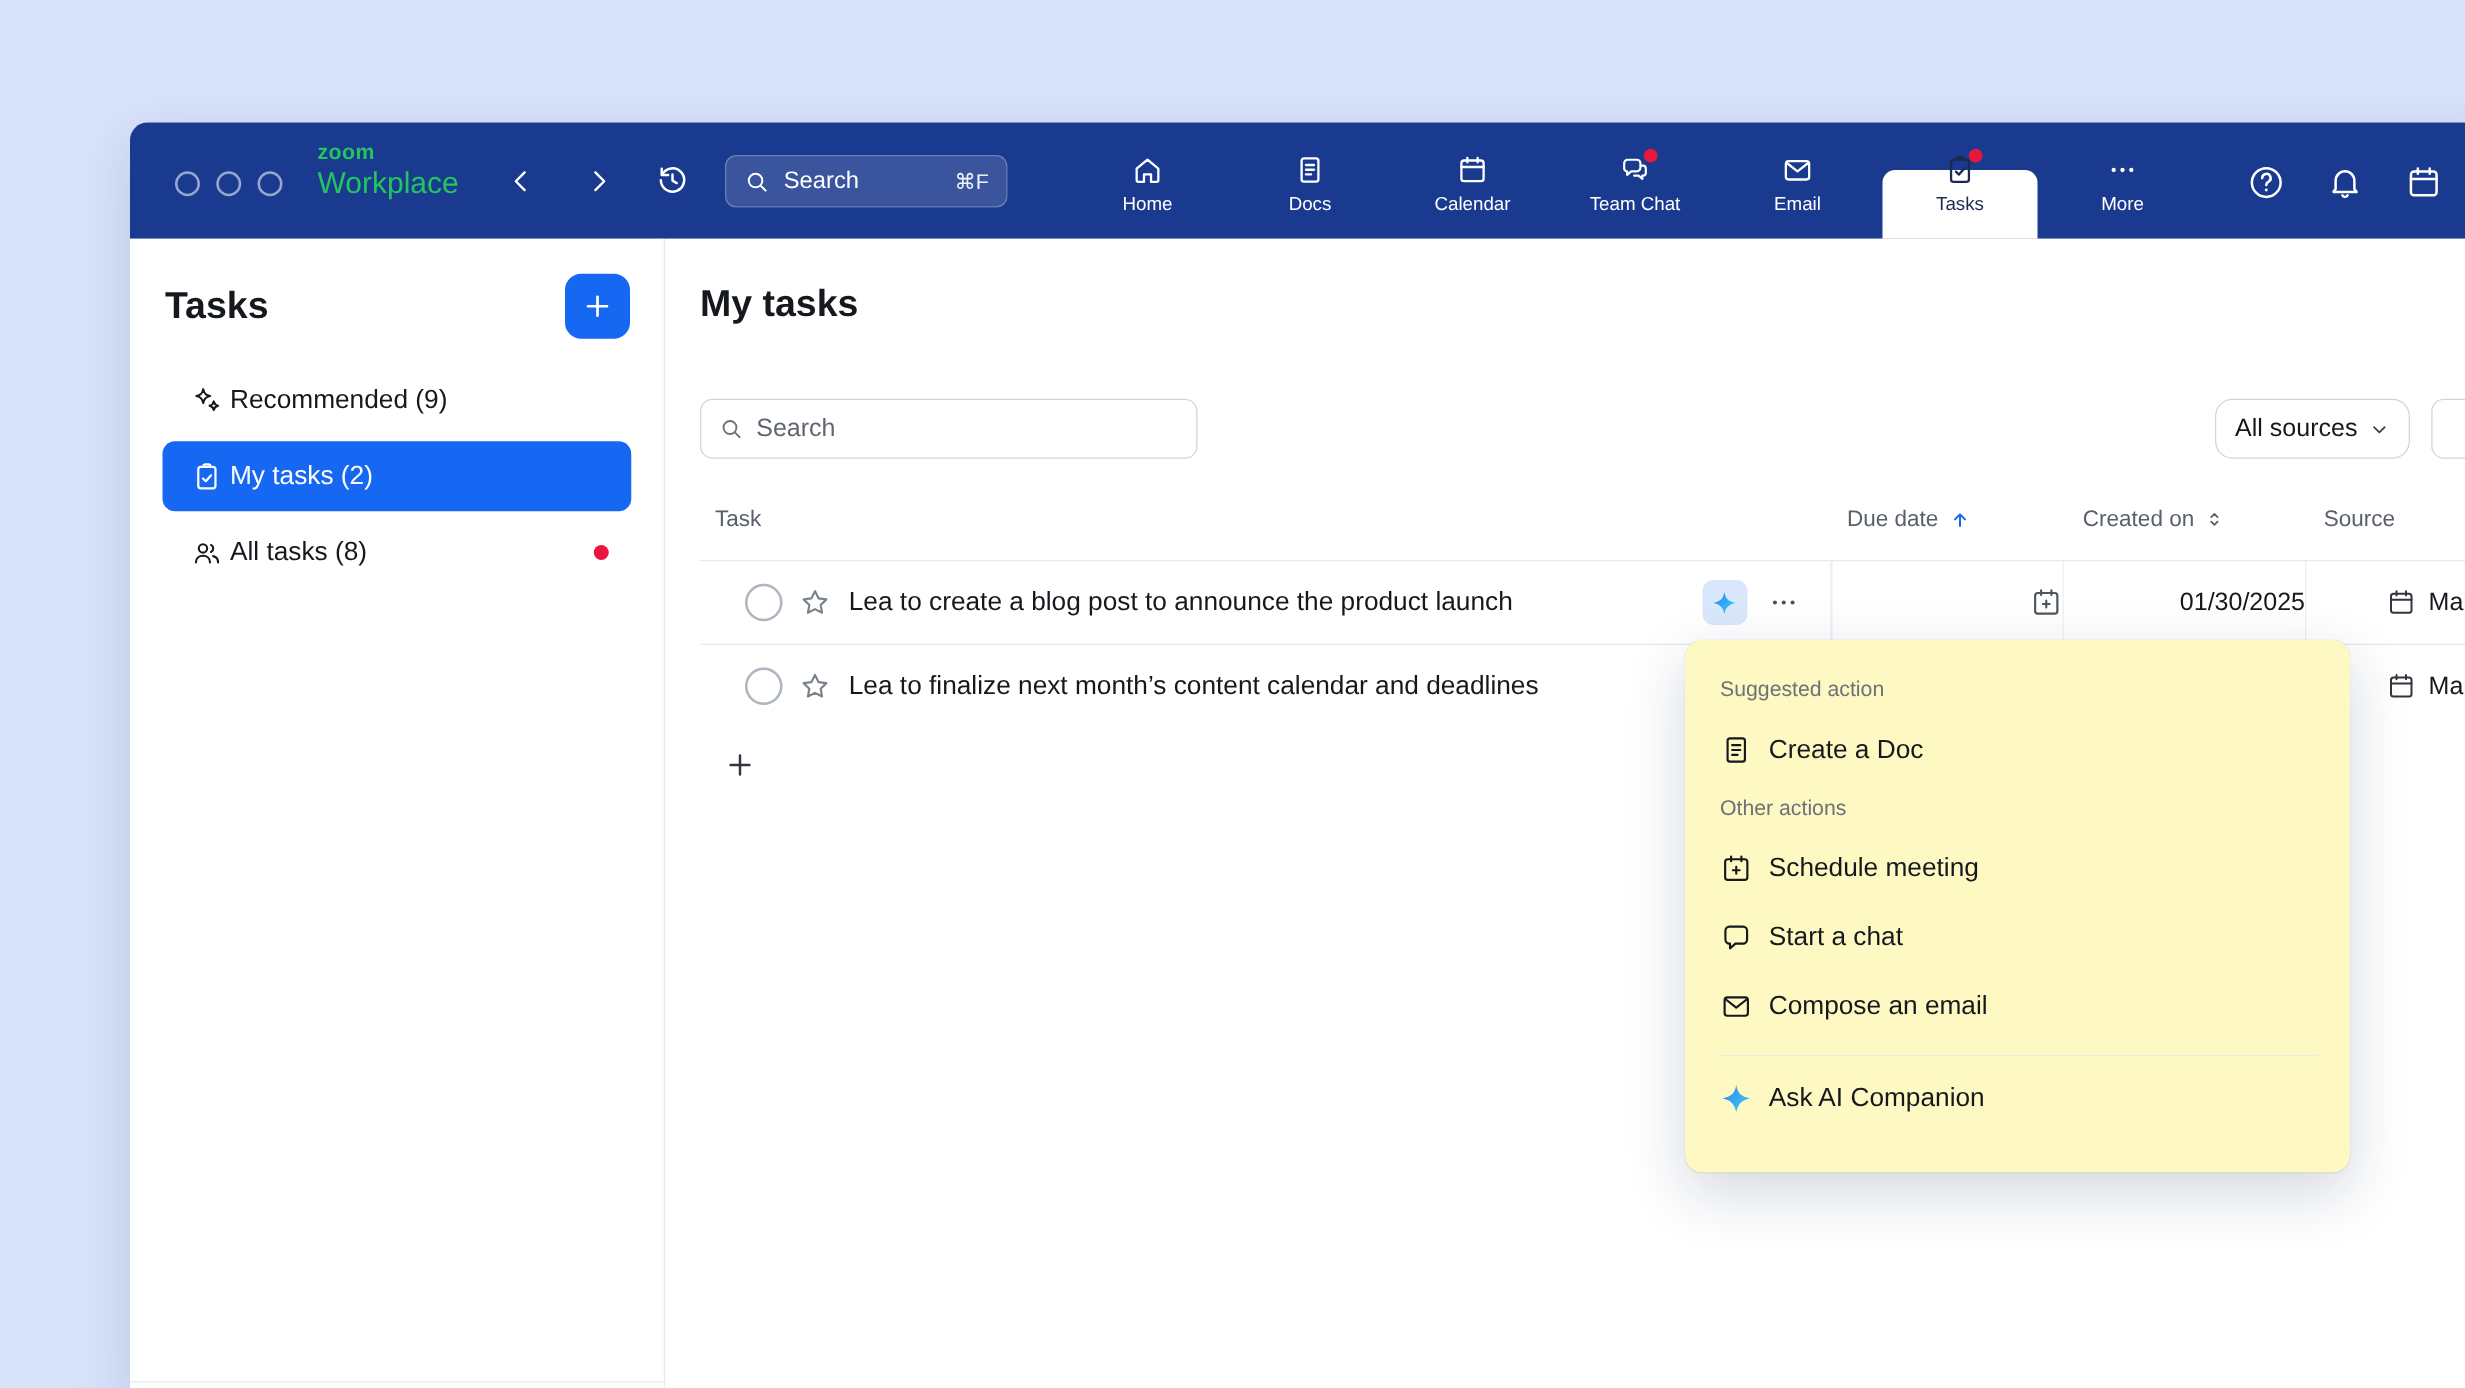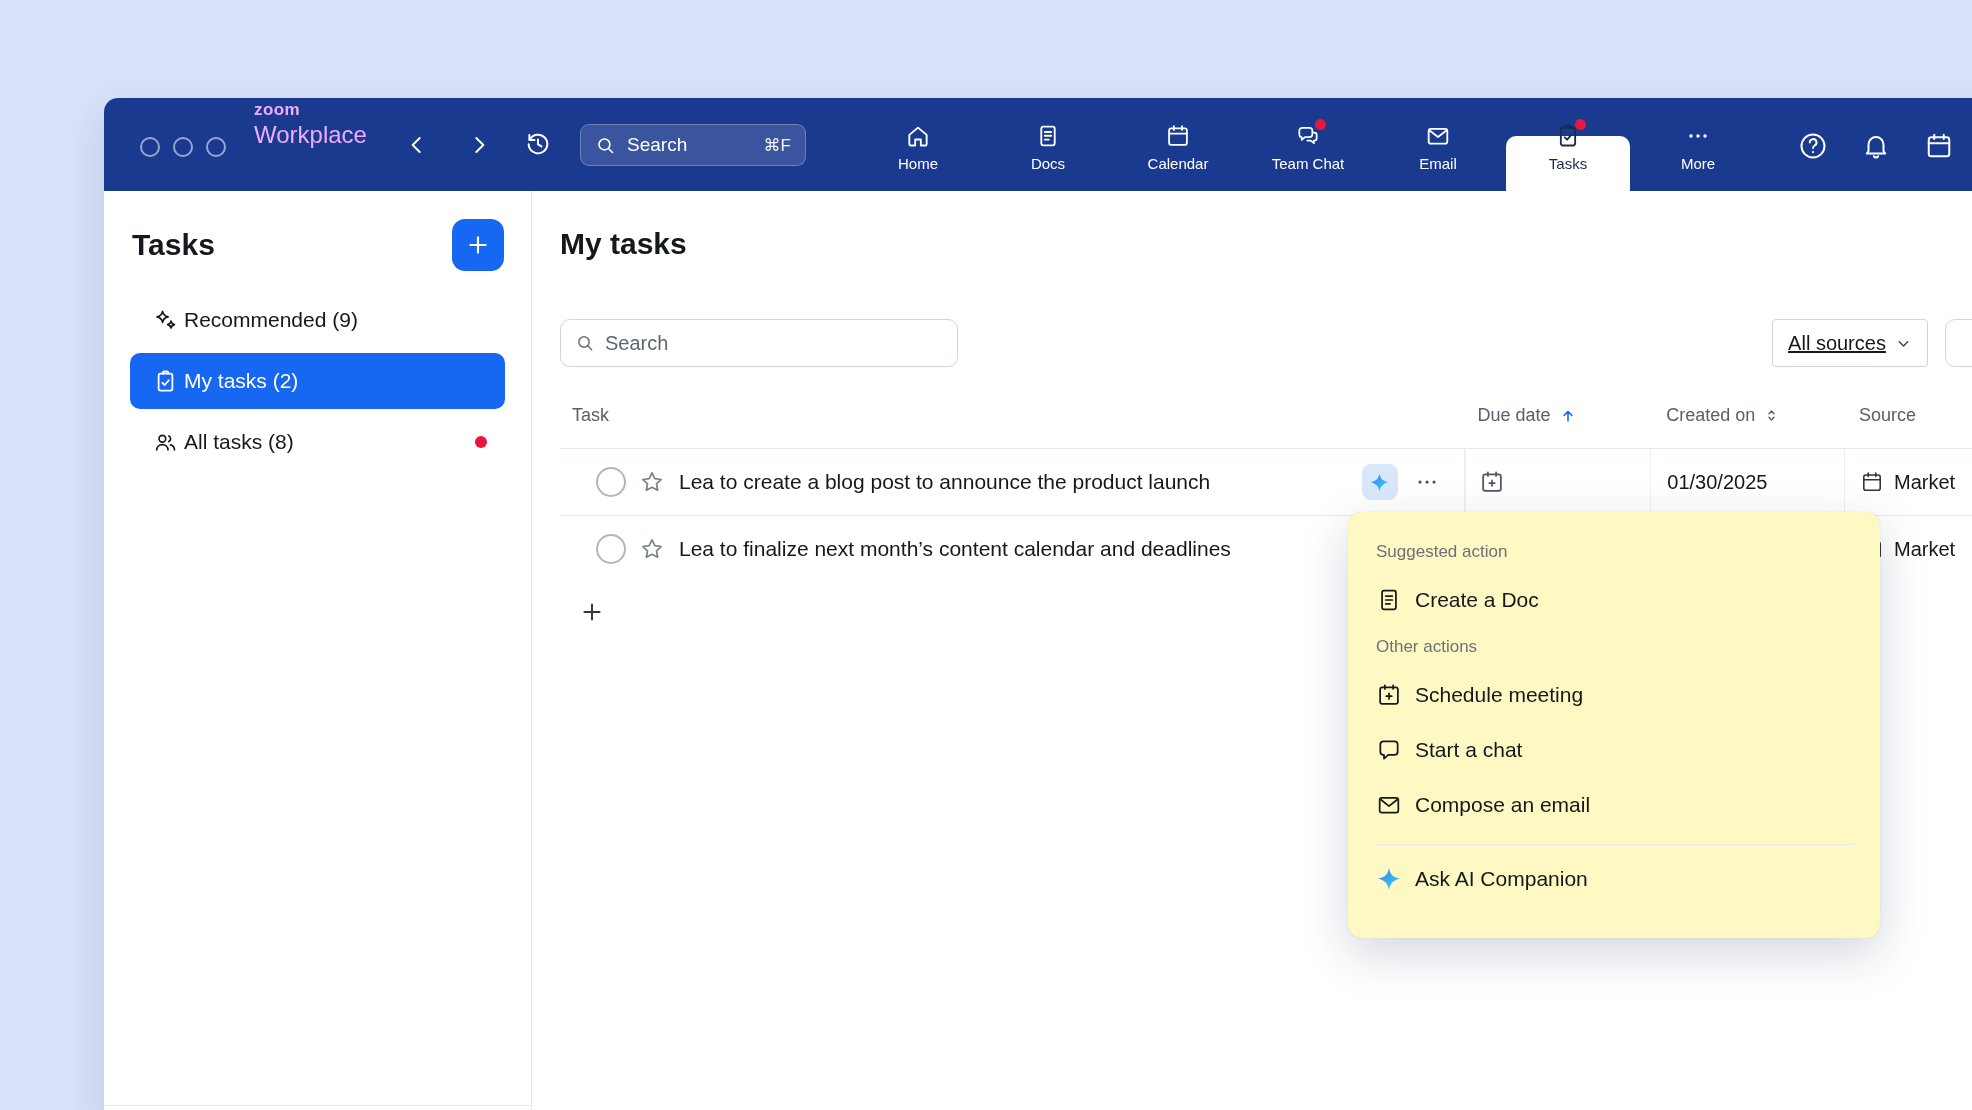--- a/index.html
+++ b/index.html
@@ -8,21 +8,21 @@
   svg { display:block; }
 
   .window { position:absolute; left:104px; top:98px; width:1900px; height:1020px;
     background:#fff; border-top-left-radius:14px; box-shadow:0 14px 44px rgba(21,40,90,.15); }
 
   
   .topbar { position:absolute; inset:0 0 auto 0; height:93px;
     background:var(--topbar_bg,#1a3a8f); border-top-left-radius:14px; color:#fff; }
   .win-dots { position:absolute; left:36px; top:39px; display:flex; gap:13px; }
   .win-dot { width:20px; height:20px; border:2px solid rgba(255,255,255,.55); border-radius:50%; }
-  .logo { position:absolute; left:150px; top:3px; color:#f0abfc; line-height:1.1; }
+  .logo { position:absolute; left:150px; top:15px; color:#22c55e; line-height:1.1; }
   .logo .brand { font-size:17px; font-weight:700; letter-spacing:.4px; }
   .logo .product { font-size:24px; font-weight:400; margin-top:2px; }
   .nav-arrow { position:absolute; top:34px; width:26px; height:26px; color:#fff; }
   .arrow-back { left:300px; } .arrow-fwd { left:362px; }
   .history-btn { position:absolute; left:420px; top:32px; width:28px; height:28px; color:#fff; }
   .topbar-search { position:absolute; left:476px; top:26px; width:226px; height:42px;
     background:rgba(255,255,255,.14); border:1px solid rgba(255,255,255,.25); border-radius:9px;
     display:flex; align-items:center; gap:11px; padding:0 14px; color:#fff; }
   .topbar-search .label { font-size:19px; flex:1; }
   .topbar-search .shortcut { font-size:17px; opacity:.92; }
@@ -60,39 +60,39 @@
   .main { position:absolute; left:429px; top:93px; right:0; bottom:0; background:#fff; }
   .main-title { position:absolute; left:27px; top:36px; font-size:30px; font-weight:700;
     color:var(--text,#15181c); }
   .main-search { position:absolute; left:27px; top:128px; width:398px; height:48px;
     border:1px solid #cfd5dc; border-radius:10px; display:flex; align-items:center; gap:10px;
     padding:0 14px; color:var(--muted,#6b7278); background:#fff; }
   .main-search input { border:none; outline:none; flex:1; font-size:20px;
     font-family:"Liberation Sans",sans-serif; color:var(--text,#15181c); background:transparent; }
   .main-search input::placeholder { color:#5f6670; }
   .sources-btn { position:absolute; left:1239px; top:128px; width:156px; height:48px;
-    border:1px solid #cfd5dc; border-radius:4px; background:#fff; display:flex; align-items:center;
-    justify-content:center; gap:9px; font-size:20px; color:var(--text,#15181c); cursor:pointer;text-decoration:underline; }
+    border:1px solid #cfd5dc; border-radius:14px; background:#fff; display:flex; align-items:center;
+    justify-content:center; gap:9px; font-size:20px; color:var(--text,#15181c); cursor:pointer; }
   .extra-btn { position:absolute; left:1412px; top:128px; width:48px; height:48px;
     border:1px solid #cfd5dc; border-radius:10px; background:#fff; }
 
   
   .table { position:absolute; left:27px; right:0; top:176px; }
   .thead { height:81px; display:flex; align-items:center; padding-top:16px;
     color:#596069; font-size:18px; }
   .th { display:flex; align-items:center; gap:8px; }
   .col-task { width:906px; padding-left:12px; }
   .col-due { width:186px; padding-left:13px; }
   .col-created { width:194px; padding-left:16px; }
   .col-source { flex:1; padding-left:15px; min-width:160px; }
   .trow { height:67px; display:flex; align-items:stretch; border-top:1px solid var(--border,#e6e9ed); }
   .trow:last-of-type { border-bottom:1px solid var(--border,#e6e9ed); }
   .td { display:flex; align-items:center; }
   .trow .col-task { padding-left:36px; gap:0; }
-  .trow .col-due, .trow .col-created, .trow .col-source { border-left:1px solid #edf0f3; }
+  .trow .col-due, .trow .col-created, .trow .col-source { border-left:1px solid #edf0f3;justify-content:flex-end; }
   .trow .col-task { border-right:1px solid #edf0f3; }
   .check-circle { width:30px; height:30px; border:2px solid #aeb6bf; border-radius:50%;
     flex:0 0 auto; cursor:pointer; }
   .row-star { margin-left:13px; color:#7a828c; flex:0 0 auto; cursor:pointer; }
   .task-title { margin-left:14px; font-size:21px; color:var(--text,#15181c); white-space:nowrap;
     overflow:hidden; }
   .row-actions { margin-left:auto; display:flex; align-items:center; gap:14px; padding-right:22px; }
   .ai-chip { width:36px; height:36px; border-radius:9px; background:#d9e7fc; display:flex;
     align-items:center; justify-content:center; cursor:pointer; }
   .more-btn { width:30px; height:30px; color:#4b525a; display:flex; align-items:center;

